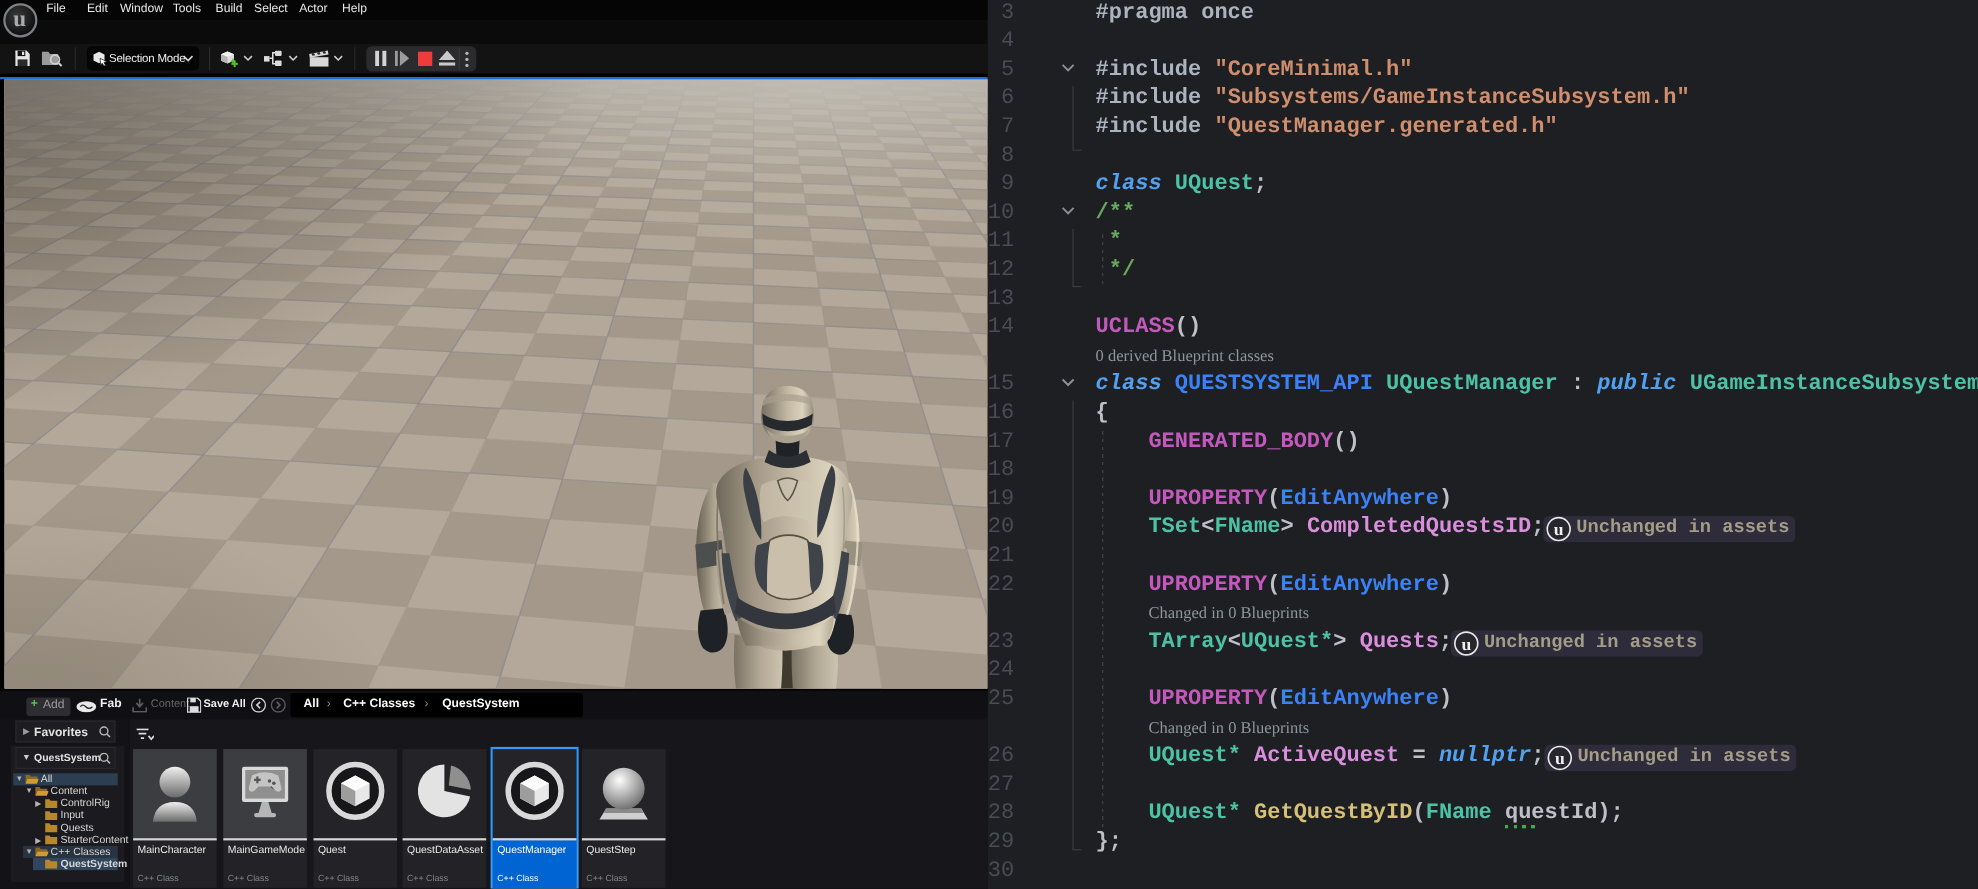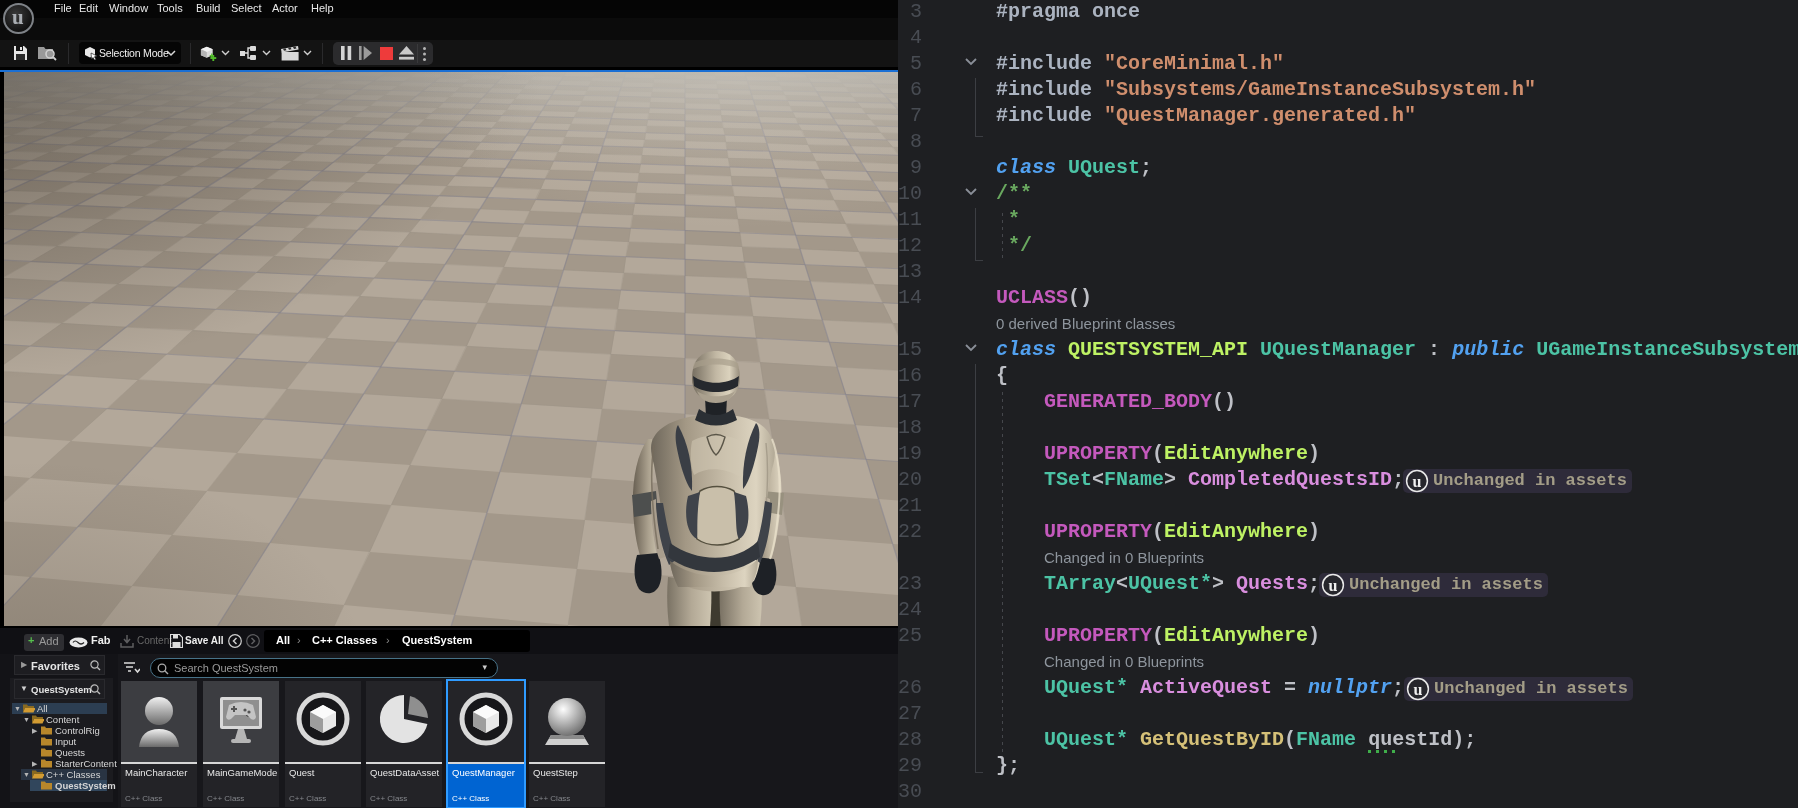--- a/index.html
+++ b/index.html
@@ -56,37 +56,37 @@
 .arr { position:absolute; top:2px; font-size:7px; color:#b5b5b5; }
 .tl { position:absolute; top:-0.5px; font-size:9.5px; color:#d6d6d6; white-space:nowrap; }
 .fold-ic { position:absolute; top:0; width:12px; height:11px; }
 
 
 #code { position:absolute; left:898px; top:0; width:900px; height:808px; background:#1e1f22; overflow:hidden;
   font-family:"Liberation Mono", monospace; font-size:20px; font-weight:700; }
 #gutter { position:absolute; left:0; top:-1px; width:24px; text-align:right; color:#484c53; line-height:26px; font-weight:400; font-size:20px; white-space:pre; }
 #lines { position:absolute; left:98px; top:-1px; line-height:26px; color:#bec0c6; }
 #lines div { height:26px; white-space:pre; }
-.k { color:#52a1f0;font-style:italic; } .t { color:#4cc3a5; } .m { color:#c459bd; } .mp { color:#bef264; }
+.k { color:#52a1f0;font-style:italic; } .t { color:#4cc3a5; } .m { color:#c459bd; } .mp { color:#3b82f6; }
 .f { color:#d98ede; } .fn { color:#d5c078; } .s { color:#cf8e6d; } .c { color:#69a85f; }
-.pre { color:#abb3c0;text-align:right; } .hint { font-family:Liberation Sans, sans-serif; font-weight:400; font-size:15px; color:#8e959d; }
+.pre { color:#abb3c0;text-align:right; } .hint { font-family:Liberation Serif, serif; font-weight:400; font-size:15px; color:#8e959d; }
 .chip { position:absolute; height:24px; background:#2e2b3a; border-radius:5px; color:#a39d87; font-size:17px; line-height:24px; }
 .chip svg { position:absolute; left:2px; top:0px; }
 .chip .ct { position:absolute; left:30px; top:0; white-space:pre; }
 .fold { position:absolute; width:14px; height:9px; }
 .guide { position:absolute; width:1px; background:#3c3e43; }
 .guide.dash { background:repeating-linear-gradient(to bottom,#45474c 0 3px,transparent 3px 7px); }
 .gfoot { position:absolute; height:1px; width:8px; background:#3c3e43; }
 </style>
 </head>
 <body>
 <div id="root">
   <div id="ue">
     <div id="menubar">
-      <span class="mi" style="left:54px">File</span>
+      <span class="mi" style="left:42px">File</span>
       <span class="mi" style="left:79px">Edit</span>
       <span class="mi" style="left:109px">Window</span>
       <span class="mi" style="left:157px">Tools</span>
       <span class="mi" style="left:196px">Build</span>
       <span class="mi" style="left:231px">Select</span>
       <span class="mi" style="left:272px">Actor</span>
       <span class="mi" style="left:311px">Help</span>
     </div>
     <div id="uelogo">
         <span>u</span>
@@ -803,28 +803,20 @@
                 <path d="M2 5 h10.5 l-2 4.5 h-10.5 z" fill="#d29b32"></path>
               </g>
         </defs>
           </svg>
       </div>
       <div id="cbmain">
         <svg style="position:absolute;left:6px;top:8px" width="16" height="13" viewBox="0 0 16 13">
             <path d="M0 1 h11 M2 5 h7 M4 9 h3" stroke="#dcdcdc" stroke-width="1.6"></path>
             <path d="M11 7 l2.5 3 2.5 -3" stroke="#dcdcdc" stroke-width="1.5" fill="none"></path>
           </svg>
-        <div id="search">
-          <svg style="position:absolute;left:6px;top:4px" width="12" height="12" viewBox="0 0 12 12">
-              <circle cx="5" cy="5" r="3.8" fill="none" stroke="#aaa" stroke-width="1.3"></circle>
-              <line x1="7.8" y1="7.8" x2="11" y2="11" stroke="#aaa" stroke-width="1.4"></line>
-            </svg>
-          <span style="position:absolute;left:23px;top:3px;">Search QuestSystem</span>
-          <span style="position:absolute;right:10px;top:3px;color:#ccc;font-size:9px;">▾</span>
-        </div>
         <div id="cards">
           <div class="card" style="left:3px;">
               <div class="thumb" style="background:#3c3d41;">
             <svg width="76" height="81" viewBox="0 0 76 81">
                   <defs>
                     <linearGradient id="pg" x1="0" y1="0" x2="0" y2="1">
                       <stop offset="0" stop-color="#f0f0f0"></stop>
                       <stop offset="1" stop-color="#6a6a6a"></stop>
                     </linearGradient>
                   </defs>

